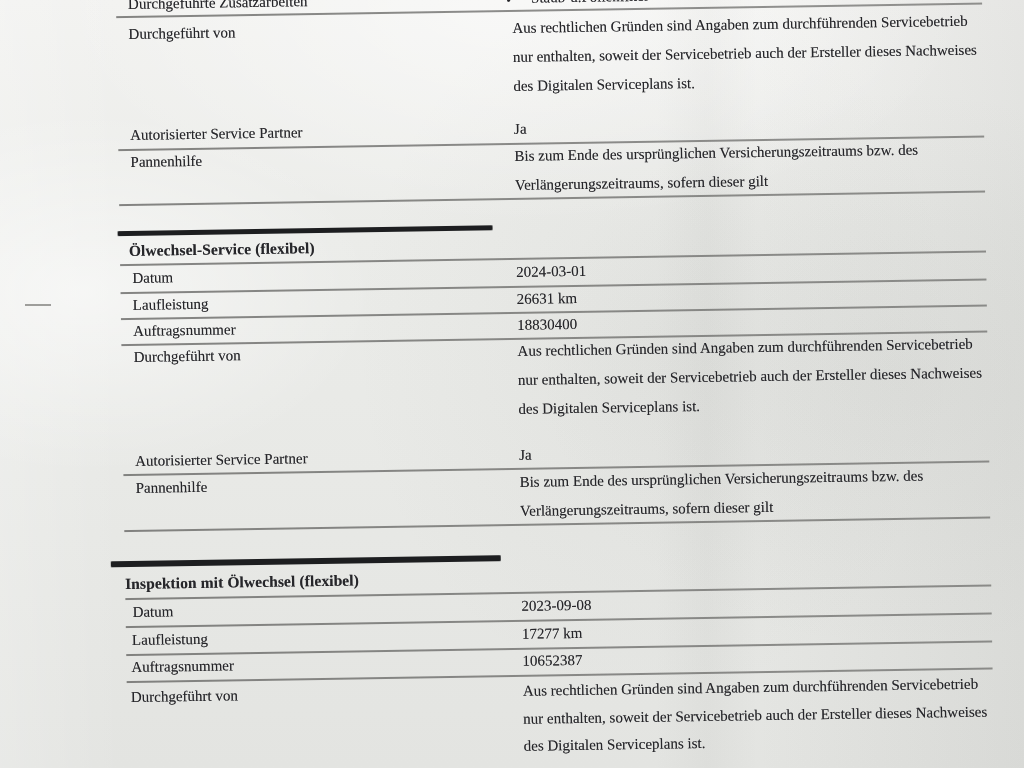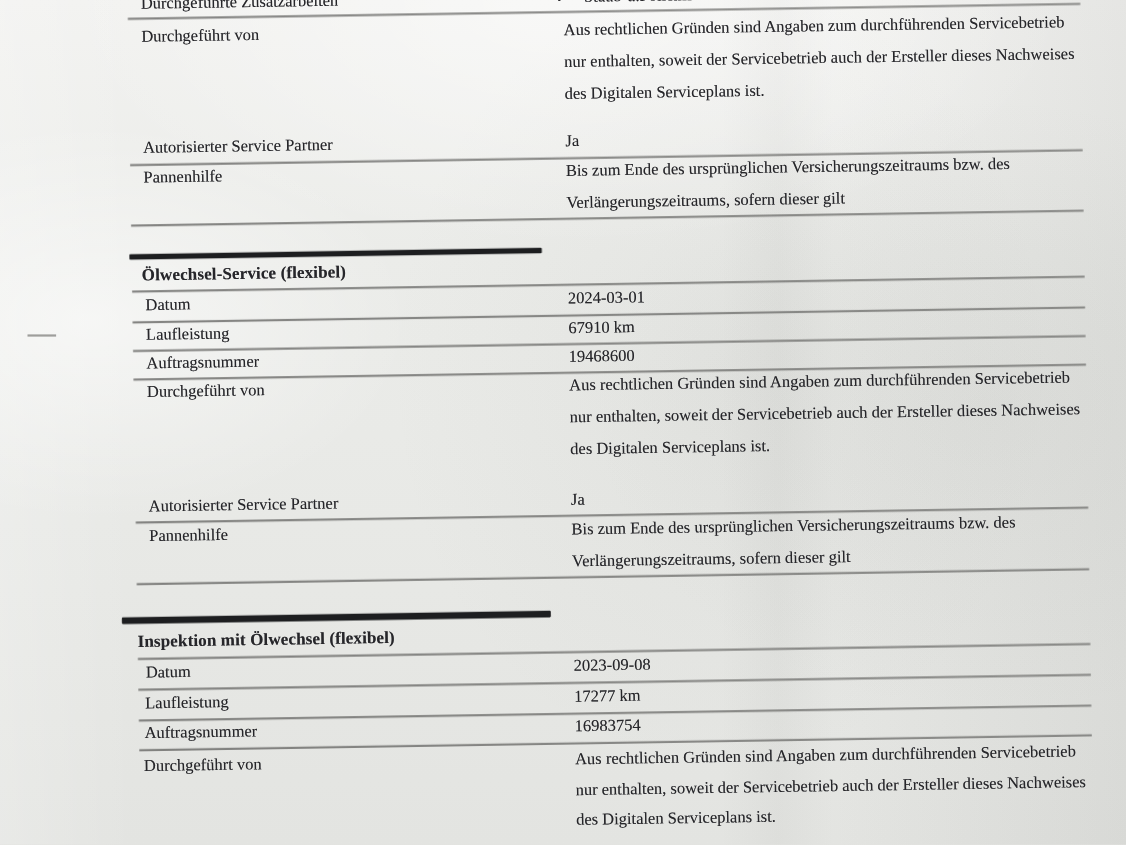--- a/index.html
+++ b/index.html
@@ -77,25 +77,25 @@
 
     <div class="bar" style="top:228px;left:120px;width:375px"></div>
     <div class="title" style="top:239px;left:131px">Ölwechsel-Service (flexibel)</div>
     <div class="rule" style="top:261px"></div>
 
     <div class="lbl" style="top:267px">Datum</div>
     <div class="val" style="top:267px">2024-03-01</div>
     <div class="rule" style="top:289px"></div>
 
     <div class="lbl" style="top:294px">Laufleistung</div>
-    <div class="val" style="top:294px">67910 km</div>
+    <div class="val" style="top:294px">26631 km</div>
     <div class="rule" style="top:315px"></div>
 
     <div class="lbl" style="top:320px">Auftragsnummer</div>
-    <div class="val" style="top:320px">19468600</div>
+    <div class="val" style="top:320px">18830400</div>
     <div class="rule" style="top:341px"></div>
 
     <div class="lbl" style="top:346px">Durchgeführt von</div>
     <div class="legal" style="top:340px">
       <span>Aus rechtlichen Gründen sind Angaben zum durchführenden Servicebetrieb</span>
       <span>nur enthalten, soweit der Servicebetrieb auch der Ersteller dieses Nachweises</span>
       <span>des Digitalen Serviceplans ist.</span>
     </div>
 
     <div class="lbl" style="top:450px">Autorisierter Service Partner</div>
@@ -115,21 +115,21 @@
 
     <div class="lbl" style="top:601px;left:129px">Datum</div>
     <div class="val" style="top:601px">2023-09-08</div>
     <div class="rule" style="top:623px"></div>
 
     <div class="lbl" style="top:629px;left:128px">Laufleistung</div>
     <div class="val" style="top:629px">17277 km</div>
     <div class="rule" style="top:651px"></div>
 
     <div class="lbl" style="top:656px;left:127px">Auftragsnummer</div>
-    <div class="val" style="top:656px">16983754</div>
+    <div class="val" style="top:656px">10652387</div>
     <div class="rule" style="top:678px"></div>
 
     <div class="lbl" style="top:686px;left:126px">Durchgeführt von</div>
     <div class="legal tight" style="top:681px">
       <span>Aus rechtlichen Gründen sind Angaben zum durchführenden Servicebetrieb</span>
       <span>nur enthalten, soweit der Servicebetrieb auch der Ersteller dieses Nachweises</span>
       <span>des Digitalen Serviceplans ist.</span>
     </div>
 
   </div>

